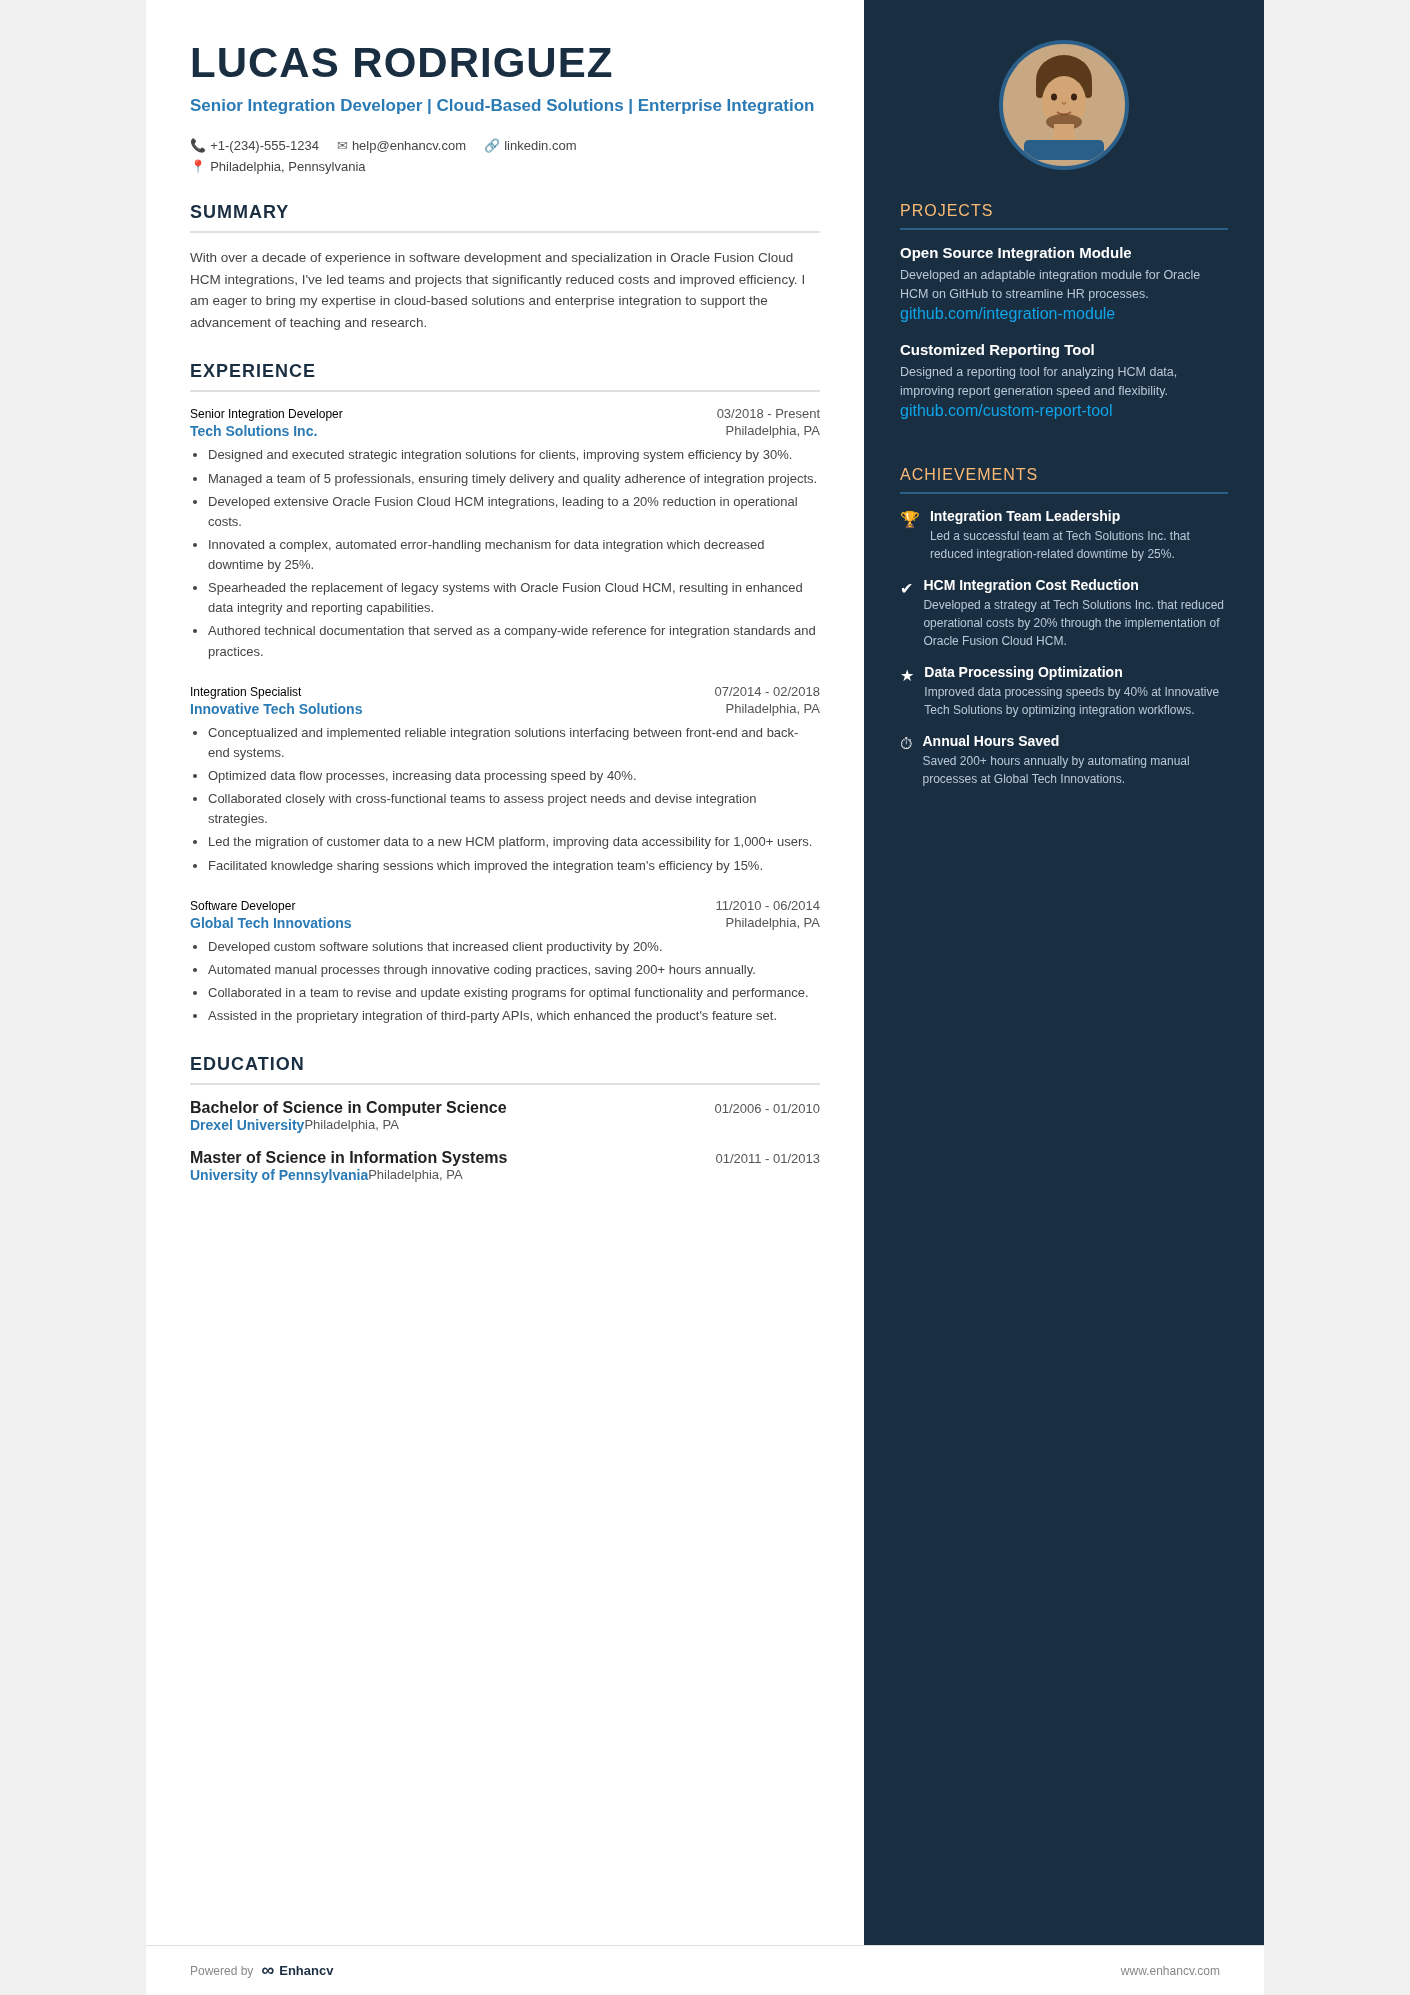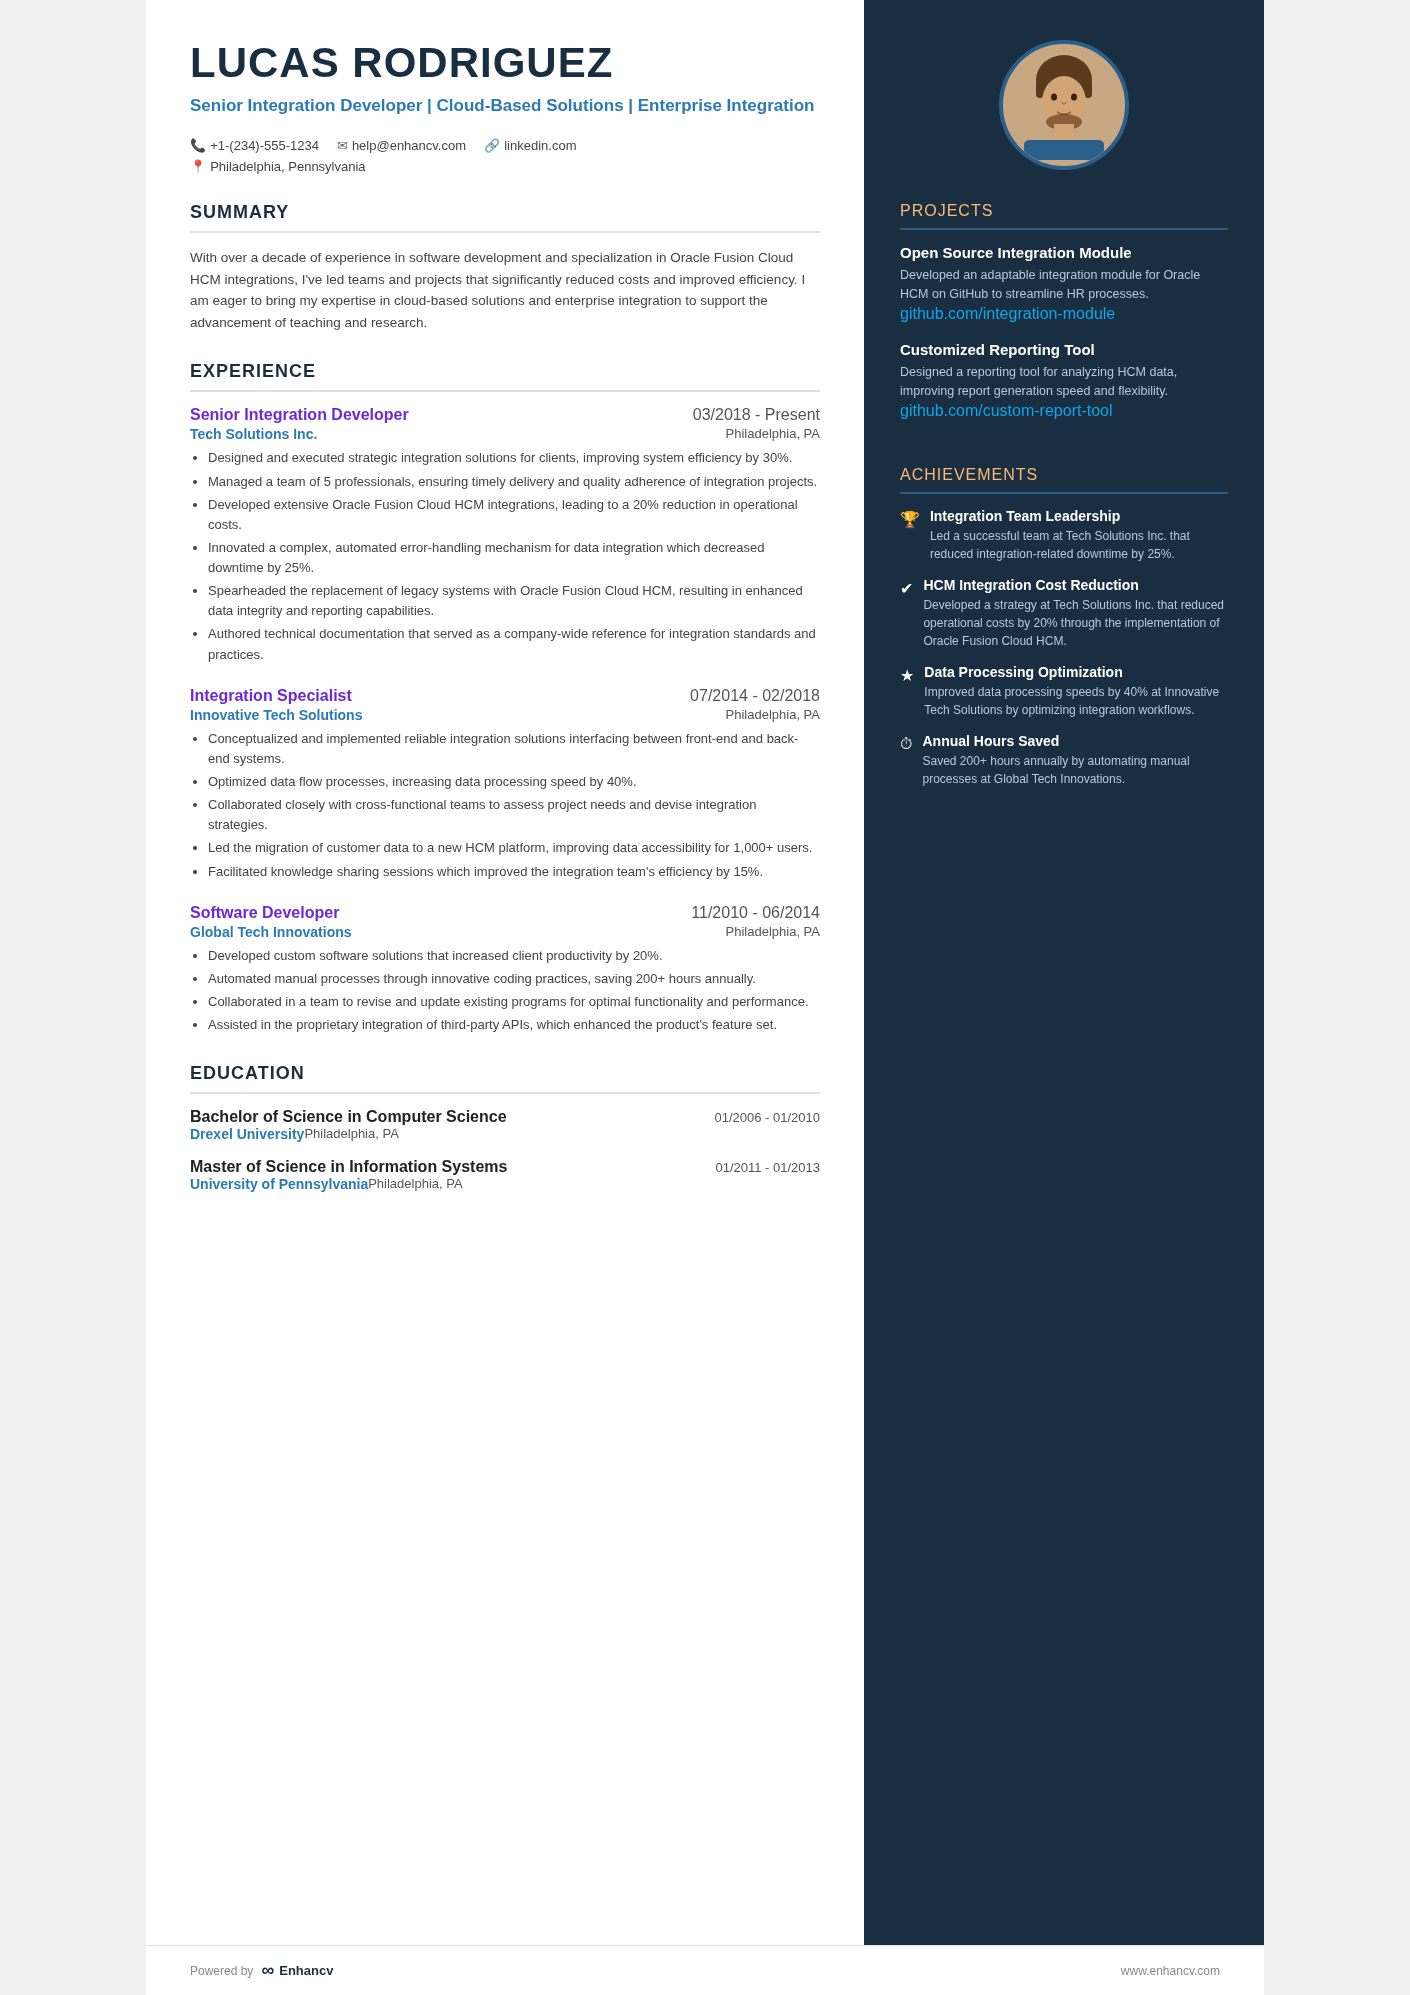--- a/index.html
+++ b/index.html
@@ -108,26 +108,26 @@
     .job {
       margin-bottom: 22px;
     }
     .job-header {
       display: flex;
       justify-content: space-between;
       align-items: baseline;
       margin-bottom: 2px;
     }
     .job-title {
-      font-size: 16px;
-      font-weight: 700;
-      color: #6d28d9;
+      font-size: 12px;
+      font-weight: 400;
+      color: #000000;
     }
     .job-dates {
-      font-size: 16px;
+      font-size: 13px;
       color: #555;
       margin-left: 42px;
     }
     .job-sub {
       display: flex;
       justify-content: space-between;
       align-items: flex-start;
       margin-bottom: 6px;
     }
     .job-company {

